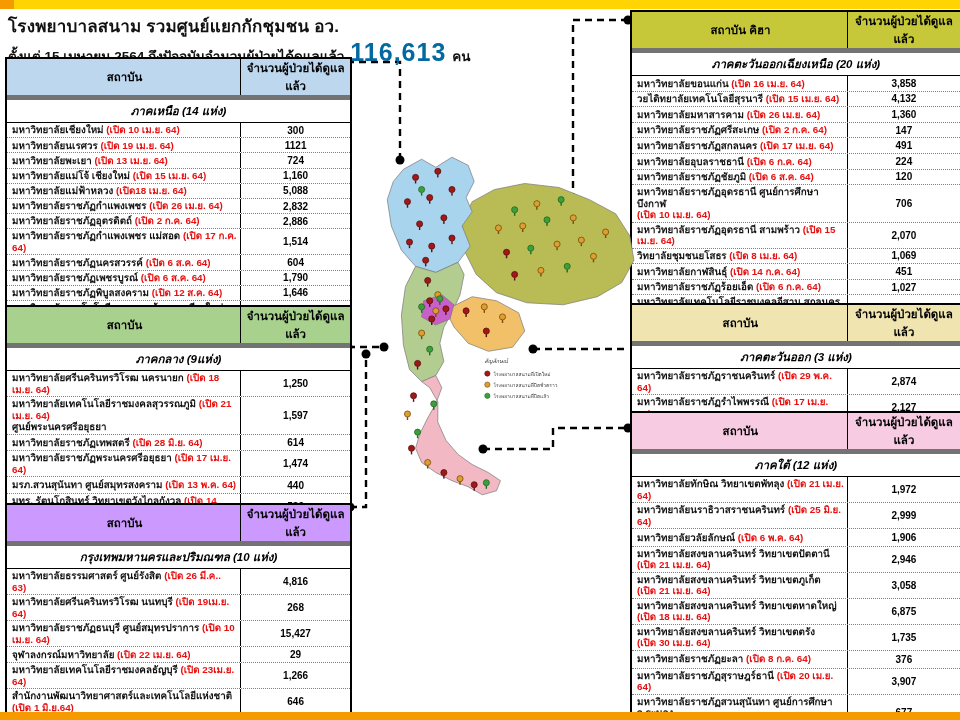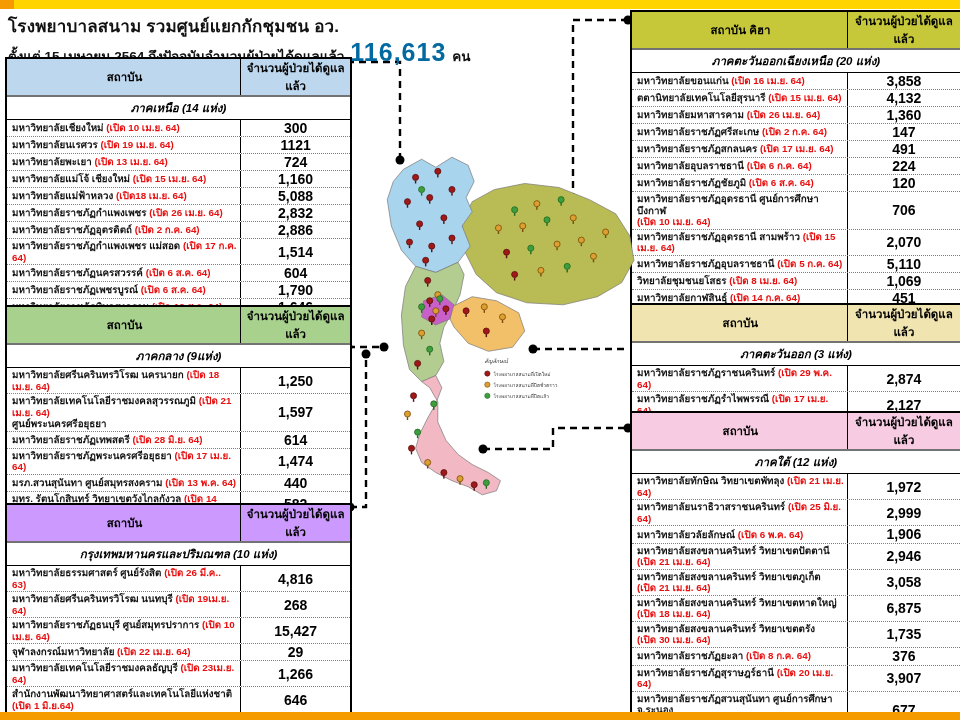--- a/index.html
+++ b/index.html
@@ -25,33 +25,33 @@
   #connectors{left:0;top:0;z-index:1;pointer-events:none;}
 
   
   .tbl{background:#fff;border:2px solid #000;z-index:2;font-weight:bold;}
   .t0{left:5px;top:57px;width:343px;}
   .t1{left:5px;top:305px;width:343px;}
   .t2{left:5px;top:503px;width:343px;}
   .t3{left:630px;top:10px;width:328px;}
   .t4{left:630px;top:303px;width:328px;}
   .t5{left:630px;top:411px;width:328px;}
-  .thead{display:flex;border-bottom:2px solid #737373;min-height:20px;}
+  .thead{display:flex;border-bottom:5px solid #737373;min-height:20px;}
   .thead .c{display:flex;align-items:center;justify-content:center;font-size:11.5px;}
   .t3 .thead,.t4 .thead,.t5 .thead{min-height:18px;}
   .c{box-sizing:border-box;}
   .inst{width:68%;padding:1px 3px 1px 5px;}
   .t3 .inst,.t4 .inst,.t5 .inst{width:65.5%;}
   .cnt{width:32%;border-left:1.6px solid #000;display:flex;align-items:center;justify-content:center;text-align:center;}
   .t3 .cnt,.t4 .cnt,.t5 .cnt{width:34.5%;}
   .sect{border-bottom:1.4px solid #000;text-align:center;font-style:italic;font-size:11.5px;padding:2px 0;}
   .row{display:flex;border-bottom:1px dotted #808080;}
   .row:last-of-type{border-bottom:none;}
   .row .inst{display:flex;align-items:center;font-size:9.8px;line-height:11.5px;}
-  .row .cnt{font-size:14px;}
+  .row .cnt{font-size:10px;}
   .t0 .row{min-height:14.2px;} .t1 .row{min-height:15.8px;} .t2 .row{min-height:15.4px;}
   .t3 .row{min-height:14.6px;} .t4 .row{min-height:16px;}  .t5 .row{min-height:16.8px;}
   .nm{color:#111;} .op{color:#E81010;} .op.sm{font-size:8px;}
   .trow{display:flex;border-top:1.8px solid #000;min-height:15px;}
   .trow .c{display:flex;align-items:center;justify-content:center;font-size:11px;}
 
   
   .map-wrap{left:363px;top:153px;width:278px;height:344px;z-index:2;}
   
   .footer{left:357px;top:682px;font-size:15px;font-weight:bold;color:#111;z-index:2;display:flex;gap:5px;margin-top:31px;}
@@ -301,21 +301,21 @@
     </div>
     <div class="sect">ภาคตะวันออกเฉียงเหนือ  (20 แห่ง)</div>
     <div class="row">
       <div class="c inst">
         <div><span class="nm">มหาวิทยาลัยขอนแก่น</span> <span class="op">(เปิด 16 เม.ย. 64)</span></div>
       </div>
       <div class="c cnt">3,858</div>
     </div>
     <div class="row">
       <div class="c inst">
-        <div><span class="nm">ตตานิทยาลัยเทคโนโลยีสุรนารี</span> <span class="op">(เปิด 15 เม.ย. 64)</span></div>
+        <div><span class="nm">วยไดิทยาลัยเทคโนโลยีสุรนารี</span> <span class="op">(เปิด 15 เม.ย. 64)</span></div>
       </div>
       <div class="c cnt">4,132</div>
     </div>
     <div class="row">
       <div class="c inst">
         <div><span class="nm">มหาวิทยาลัยมหาสารคาม</span> <span class="op">(เปิด 26 เม.ย. 64)</span></div>
       </div>
       <div class="c cnt">1,360</div>
     </div>
     <div class="row">
@@ -346,26 +346,20 @@
       <div class="c inst">
         <div><span class="nm">มหาวิทยาลัยราชภัฏอุดรธานี ศูนย์การศึกษาบึงกาฬ</span><br><span class="op">(เปิด 10 เม.ย. 64)</span></div>
       </div>
       <div class="c cnt">706</div>
     </div>
     <div class="row">
       <div class="c inst">
         <div><span class="nm">มหาวิทยาลัยราชภัฏอุดรธานี สามพร้าว</span> <span class="op">(เปิด 15 เม.ย. 64)</span></div>
       </div>
       <div class="c cnt">2,070</div>
-    </div>
-    <div class="row">
-      <div class="c inst">
-        <div><span class="nm">มหาวิทยาลัยราชภัฏอุบลราชธานี</span> <span class="op">(เปิด 5 ก.ค. 64)</span></div>
-      </div>
-      <div class="c cnt">5,110</div>
     </div>
     <div class="row">
       <div class="c inst">
         <div><span class="nm">วิทยาลัยชุมชนยโสธร</span> <span class="op">(เปิด 8 เม.ย. 64)</span></div>
       </div>
       <div class="c cnt">1,069</div>
     </div>
     <div class="row">
       <div class="c inst">
         <div><span class="nm">มหาวิทยาลัยกาฬสินธุ์</span> <span class="op">(เปิด 14 ก.ค. 64)</span></div>

